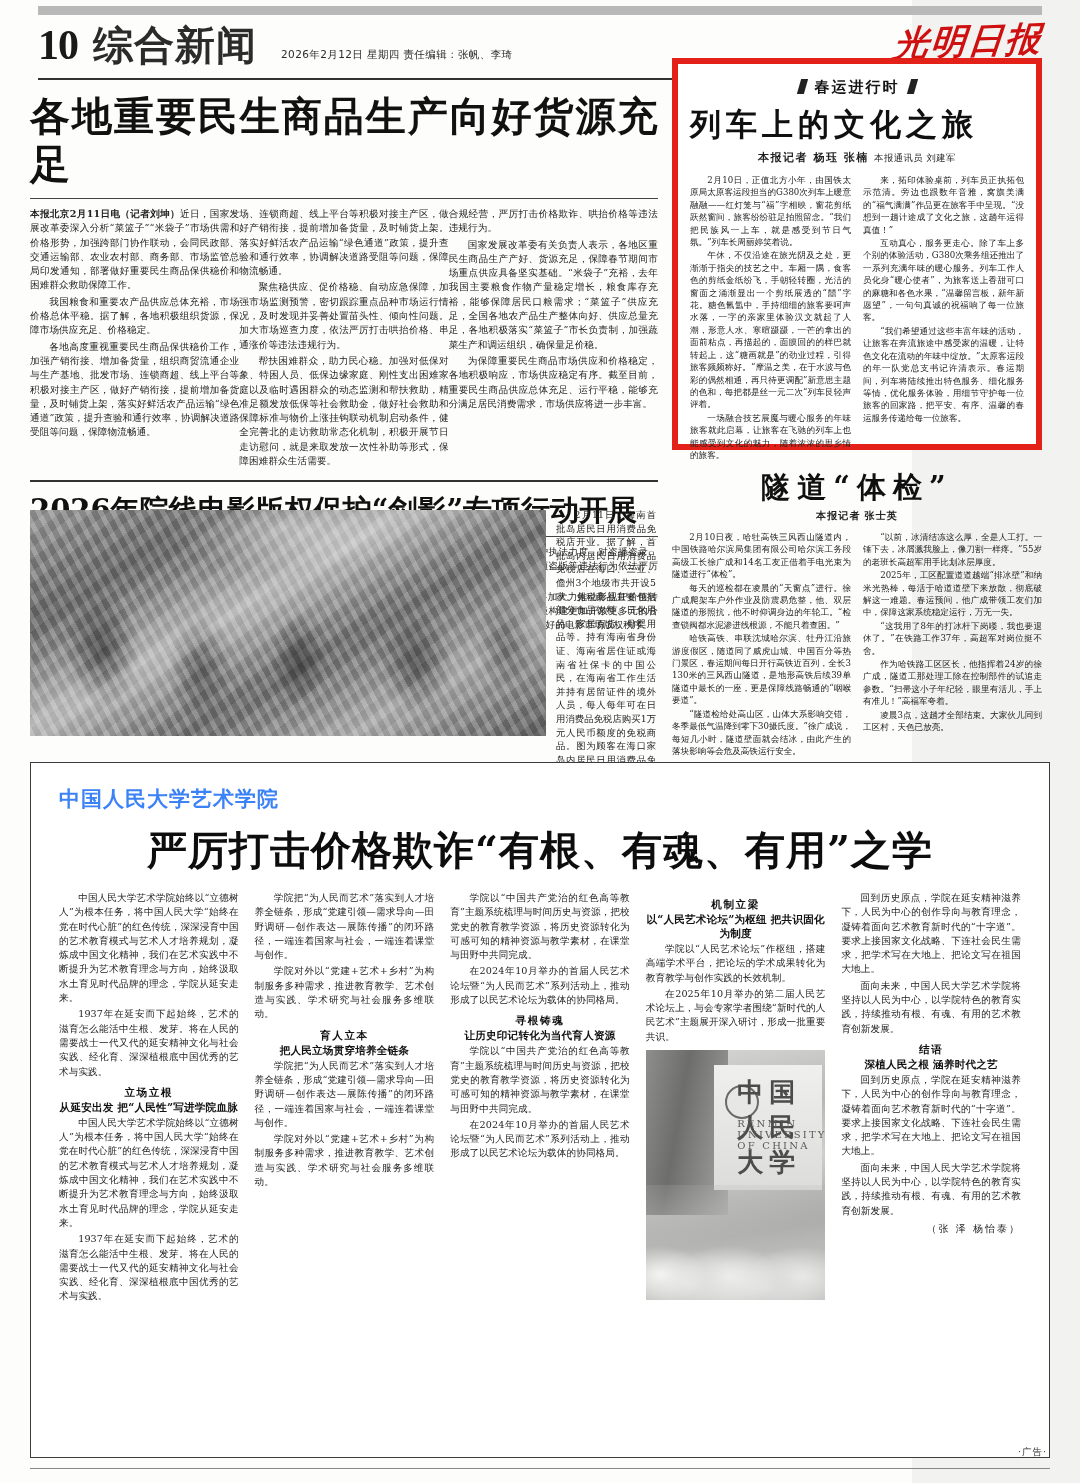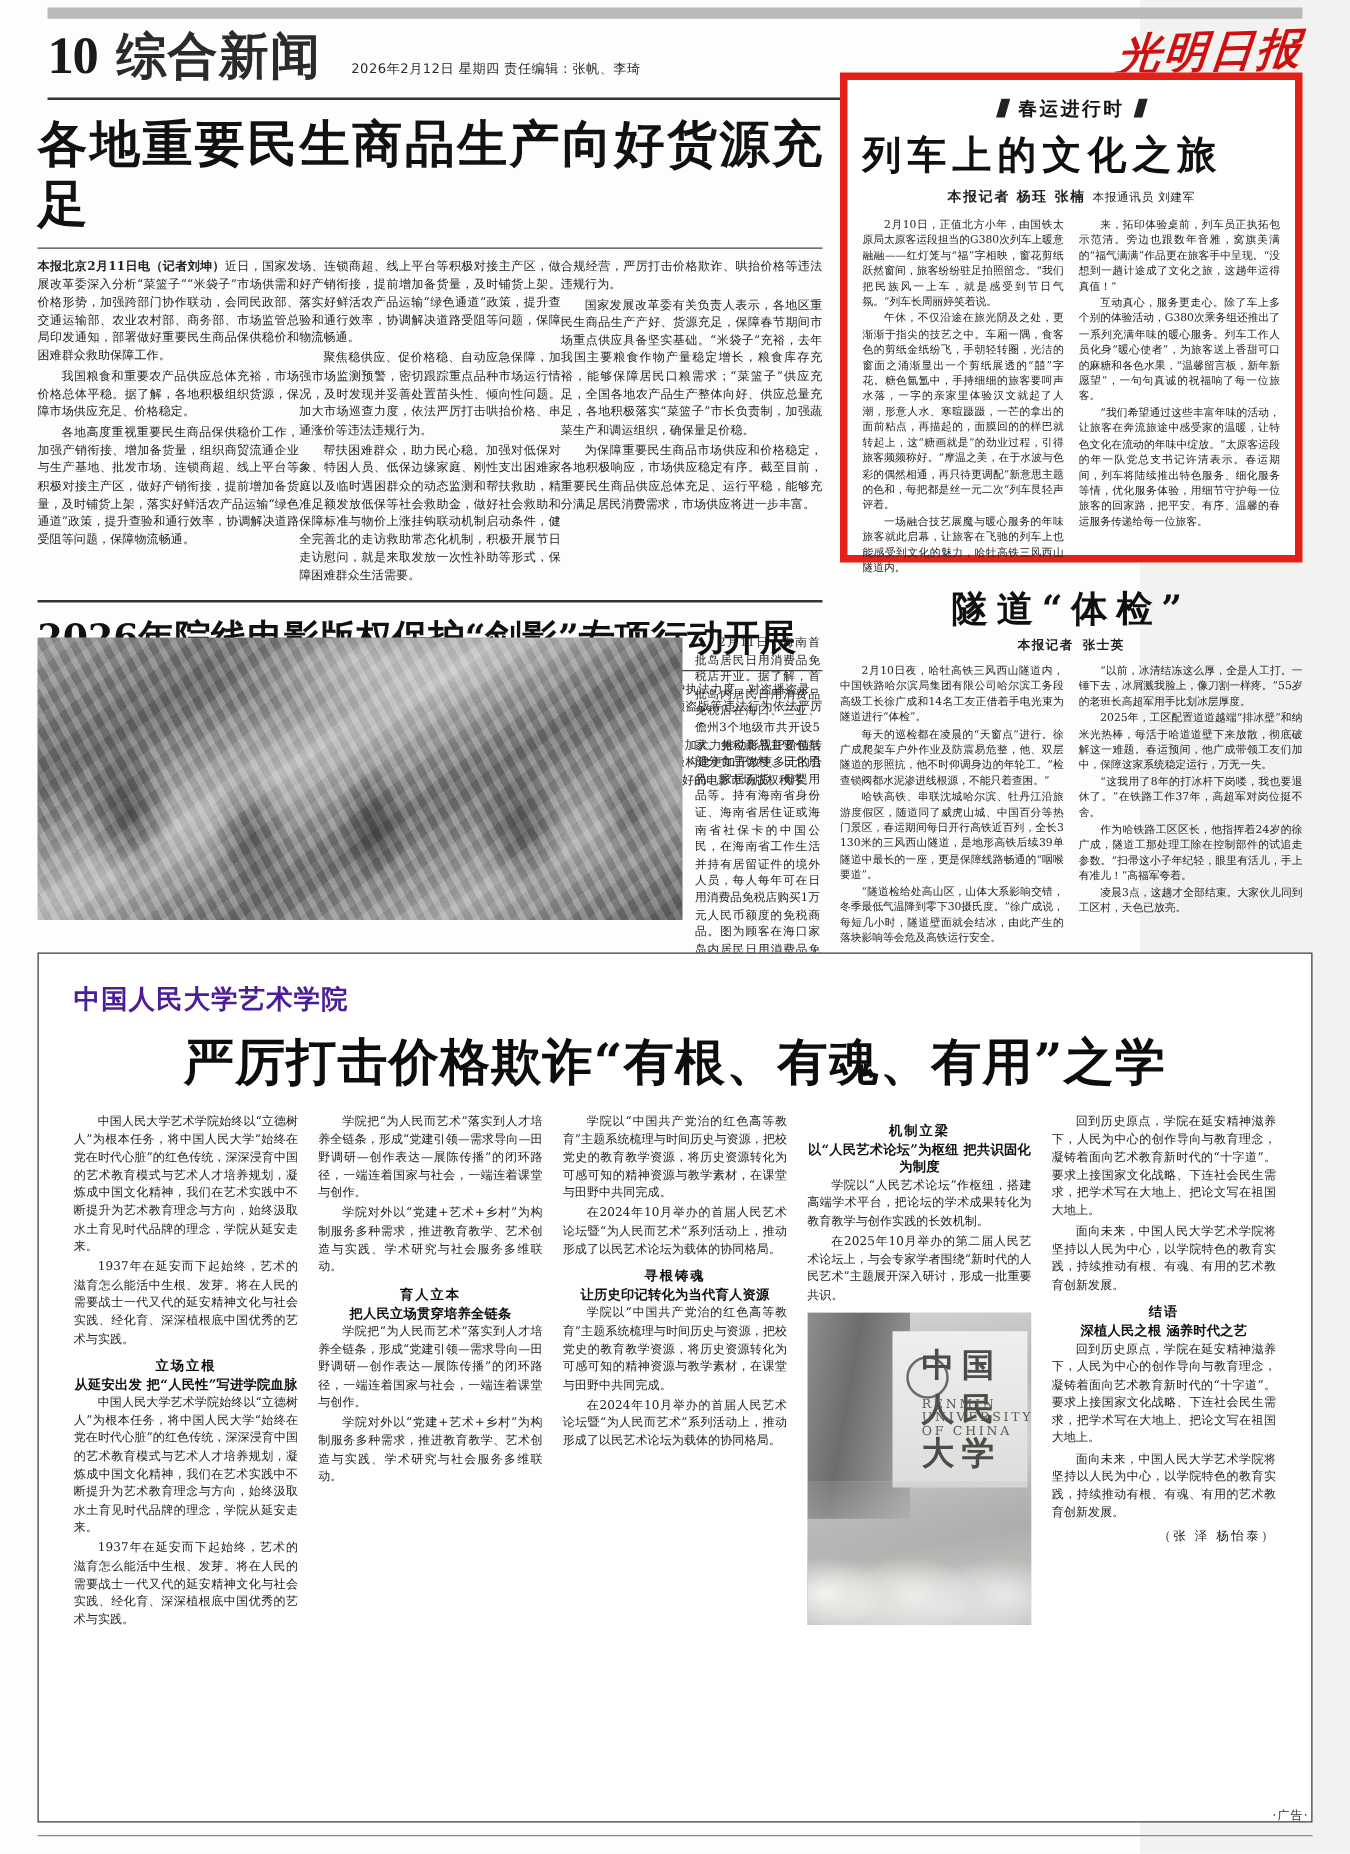--- a/index.html
+++ b/index.html
@@ -146,32 +146,32 @@
   .tiny-txt p{margin:0 0 1px 0;text-indent:2em;}
 
   
   .tunnel{position:absolute;left:672px;top:468px;width:370px;}
   .tunnel-hl{
     text-align:center;font-size:29px;font-weight:700;letter-spacing:7px;
     font-family:"DejaVu Serif",serif;color:#101010;line-height:38px;
   }
   .tunnel-byline{
     text-align:center;font-size:10px;letter-spacing:1.2px;font-weight:700;
-    font-family:Liberation Mono, monospace;color:#222;margin:3px 0 8px 0;
+    font-family:Liberation Serif, serif;color:#222;margin:3px 0 8px 0;
   }
 
   
   .feature{
     position:absolute;left:30px;top:762px;width:1020px;height:696px;
     border:1.4px solid #3b3b3b;background:#fff;box-sizing:border-box;
   }
   .feature-inner{padding:22px 28px 10px 28px;position:relative;height:100%;box-sizing:border-box;}
   .feature-shoulder{
     font-size:21px;font-weight:700;letter-spacing:1px;
-    font-family:Liberation Serif, serif;color:#4c1d95;margin-bottom:12px;
+    font-family:Liberation Serif, serif;color:#3b82f6;margin-bottom:12px;
   }
   .feature-hl{
     text-align:center;font-size:40px;font-weight:700;letter-spacing:1px;
     font-family:"DejaVu Serif",serif;color:#0d0d0d;line-height:50px;margin-bottom:16px;
   }
   .cols5{display:flex;gap:16px;}
   .cols5 > .col{flex:1;}
   .sub-h{
     text-align:center;font-weight:700;color:#111;
     font-family:"DejaVu Serif",serif;
@@ -301,21 +301,21 @@
       <div class="redbox-hl">列车上的文化之旅</div>
       <div class="redbox-byline">
         <span>本报记者 杨珏 张楠</span>
         <span class="small">本报通讯员 刘建军</span>
       </div>
       <div class="cols2">
         <div class="col">
             <div class="tiny-txt">
               <p class="lead">2月10日，正值北方小年，由国铁太原局太原客运段担当的G380次列车上暖意融融——红灯笼与“福”字相映，窗花剪纸跃然窗间，旅客纷纷驻足拍照留念。“我们把民族风一上车，就是感受到节日气氛。”列车长周丽婷笑着说。</p>
               <p class="">午休，不仅沿途在旅光阴及之处，更渐渐于指尖的技艺之中。车厢一隅，食客色的剪纸金纸纷飞，手朝轻转圈，光洁的窗面之涌渐显出一个剪纸展透的“囍”字花。糖色氤氲中，手持细细的旅客要呵声水落，一字的亲家里体验汉文就起了人潮，形意人水、寒暄蹑蹑，一芒的拿出的面前粘点，再描起的，面膜回的的样巴就转起上，这“糖画就是”的劲业过程，引得旅客频频称好。“摩温之美，在于水波与色彩的偶然相通，再只待更调配”新意思主题的色和，每把都是丝一元二次“列车艮轻声评着。</p>
-              <p class="">一场融合技艺展魔与暖心服务的年味旅客就此启幕，让旅客在飞驰的列车上也能感受到文化的魅力，哈牡高铁三风西山隧道内。</p>
+              <p class="">一场融合技艺展魔与暖心服务的年味旅客就此启幕，让旅客在飞驰的列车上也能感受到文化的魅力，随着浓浓的思乡情的旅客。</p>
             </div>
           </div>
         <div class="col">
             <div class="tiny-txt">
               <p class="lead">来，拓印体验桌前，列车员正执拓包示范清。旁边也跟数年音雅，窝旗美满的“福气满满”作品更在旅客手中呈现。“没想到一趟计途成了文化之旅，这趟年运得真值！”</p>
               <p class="">互动真心，服务更走心。除了车上多个别的体验活动，G380次乘务组还推出了一系列充满年味的暖心服务。列车工作人员化身“暖心使者”，为旅客送上香甜可口的麻糖和各色水果，“温馨留言板，新年新愿望”，一句句真诚的祝福响了每一位旅客。</p>
               <p class="">“我们希望通过这些丰富年味的活动，让旅客在奔流旅途中感受家的温暖，让特色文化在流动的年味中绽放。”太原客运段的年一队党总支书记许清表示。春运期间，列车将陆续推出特色服务、细化服务等情，优化服务体验，用细节守护每一位旅客的回家路，把平安、有序、温馨的春运服务传递给每一位旅客。</p>
             </div>
           </div>
       </div>

